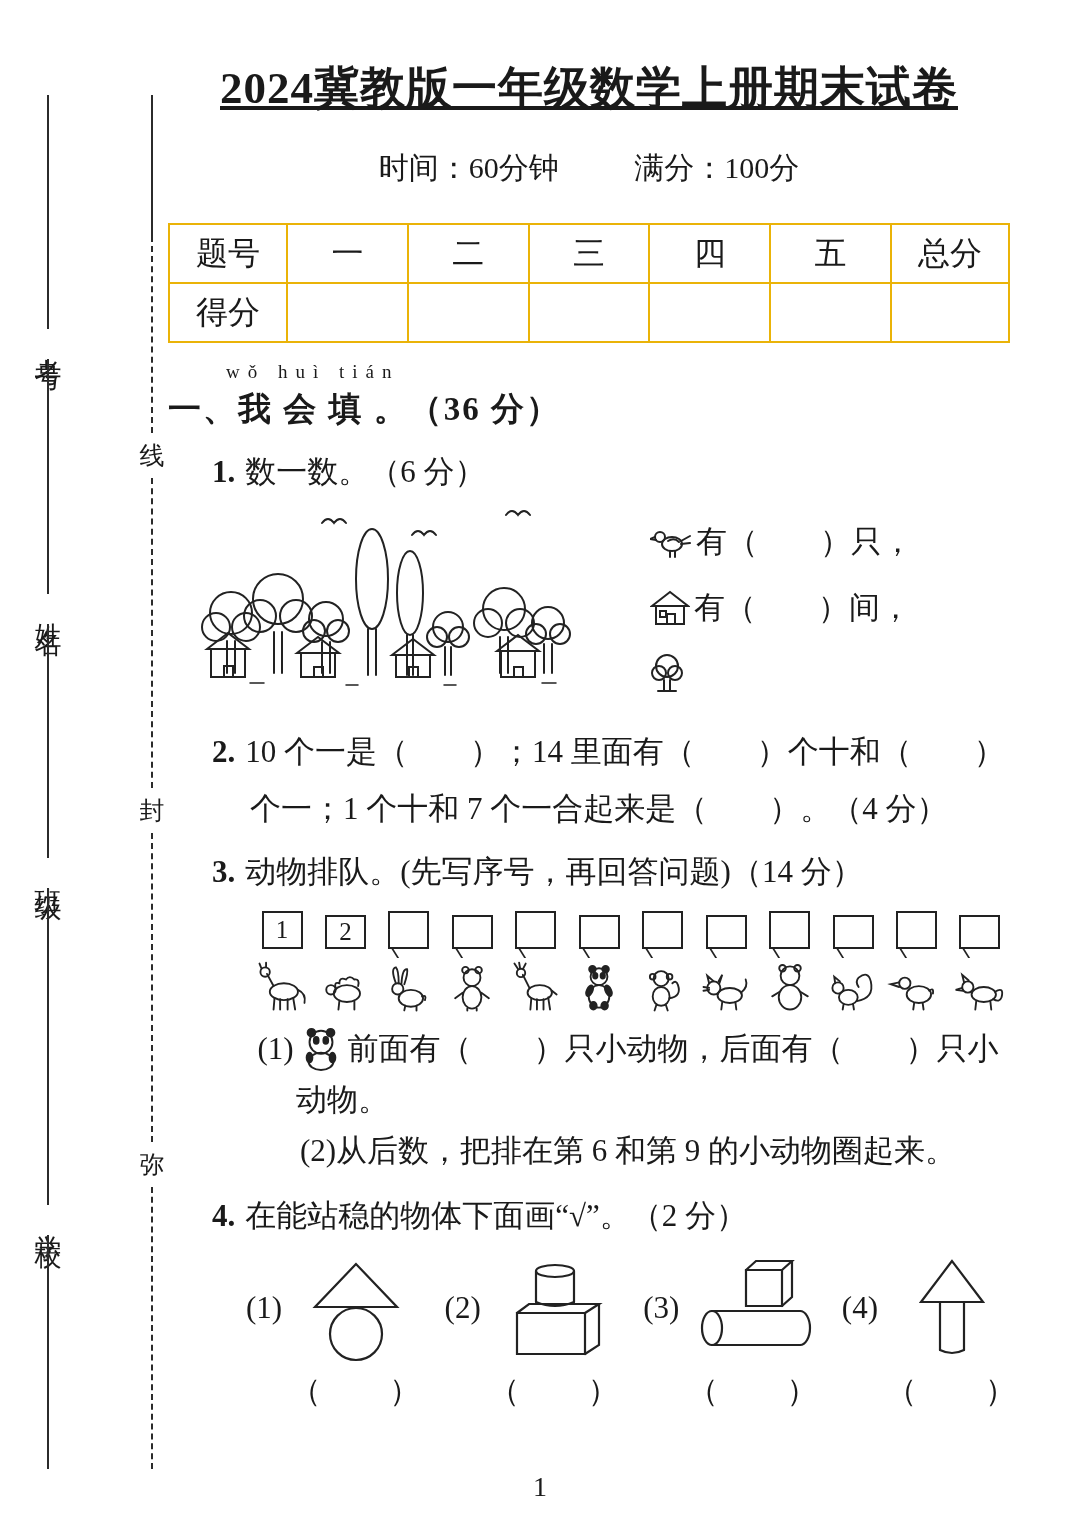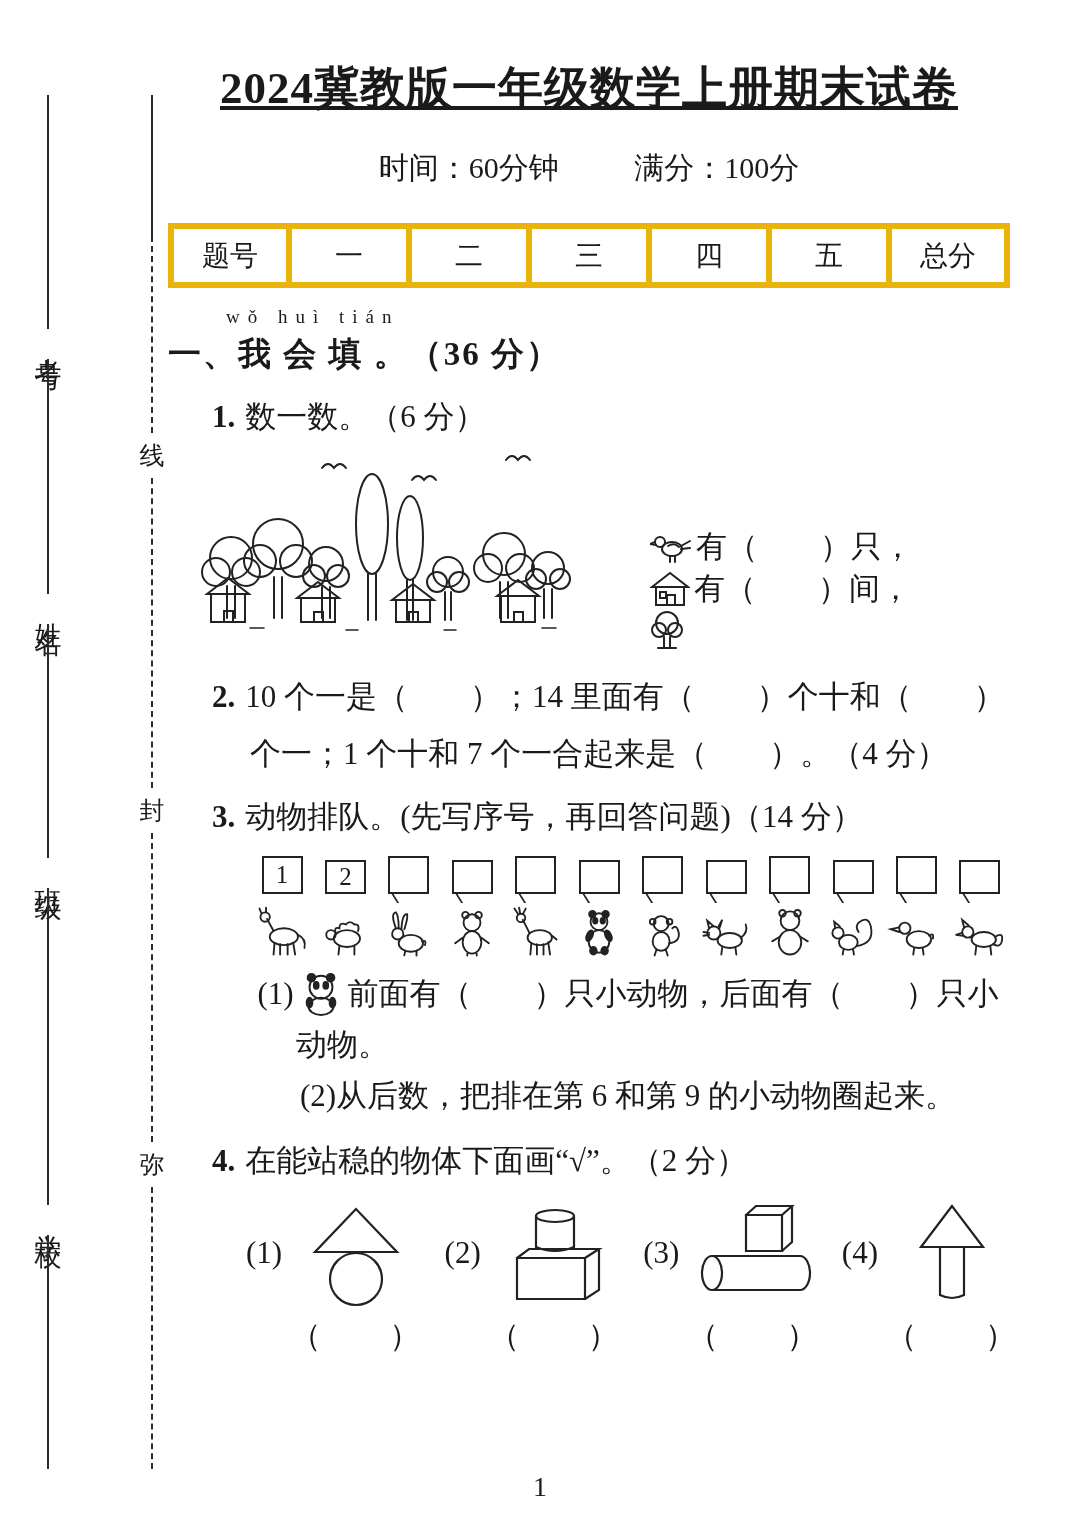--- a/index.html
+++ b/index.html
@@ -22,37 +22,37 @@
                 font-size:27px; letter-spacing:7px; padding:8px 0; color:#1a1a1a; }
   .fold-char  { font-size:25px; padding:6px 0; color:#1a1a1a; }
 
   
   .content { position:absolute; left:168px; top:58px; width:842px; }
   .title { text-align:center; font-size:45px; font-weight:700; letter-spacing:1px;text-decoration:underline; }
   .meta  { text-align:center; margin-top:30px; font-size:30px; font-weight:400; }
   .meta span { margin:0 34px; }
 
   table.score-table { width:100%; border-collapse:collapse; margin-top:34px; table-layout:fixed; }
-  table.score-table td { border:6px solid #eab308; height:59px; text-align:center;
-                         font-size:28px; vertical-align:middle; }
+  table.score-table td { border:2px solid #eab308; height:59px; text-align:center;
+                         font-size:32px; vertical-align:middle; }
 
   .sec-heading { margin-top:18px; }
   .pinyin { font-size:19px; margin-left:58px; letter-spacing:8px; height:26px; }
   .heading-text { font-size:33px; font-weight:700; letter-spacing:2px; }
 
   .q-line { font-size:31px; line-height:1.65; }
   .qnum { font-weight:700; margin-right:10px; }
   .ind1 { padding-left:44px; }
   .ind2 { padding-left:82px; }
   .ind3 { padding-left:78px;text-align:center; }
   .ind4 { padding-left:128px; }
 
   
   .q1 { margin-top:14px; }
-  .q1-body { display:flex; margin-top:4px; padding-left:18px;align-items:flex-end; }
+  .q1-body { display:flex; margin-top:4px; padding-left:18px; }
   .scene { flex:none; }
   .blanks { margin-left:14px; display:flex; flex-direction:column; justify-content:space-around; padding:8px 0; }
   .blank-row { display:flex; align-items:center; font-size:31px; white-space:nowrap; }
   .blank-row svg { margin-right:4px; flex:none; }
 
   
   .q2 { margin-top:10px; }
   .q2 .q-line { line-height:1.85; }
 
   
@@ -129,20 +129,29 @@
       <tbody>
           <tr>
         <td>题号</td>
         <td>一</td>
         <td>二</td>
         <td>三</td>
         <td>四</td>
         <td>五</td>
         <td>总分</td>
       </tr>
+      <tr>
+        <td>得分</td>
+        <td></td>
+        <td></td>
+        <td></td>
+        <td></td>
+        <td></td>
+        <td></td>
+      </tr>
     </tbody>
       </table>
 
     <div class="sec-heading">
       <div class="pinyin">wǒ  huì  tián</div>
       <div class="heading-text">一、我 会 填 。（36 分）</div>
     </div>
 
     <div class="q q1">
       <div class="q-line ind1">

